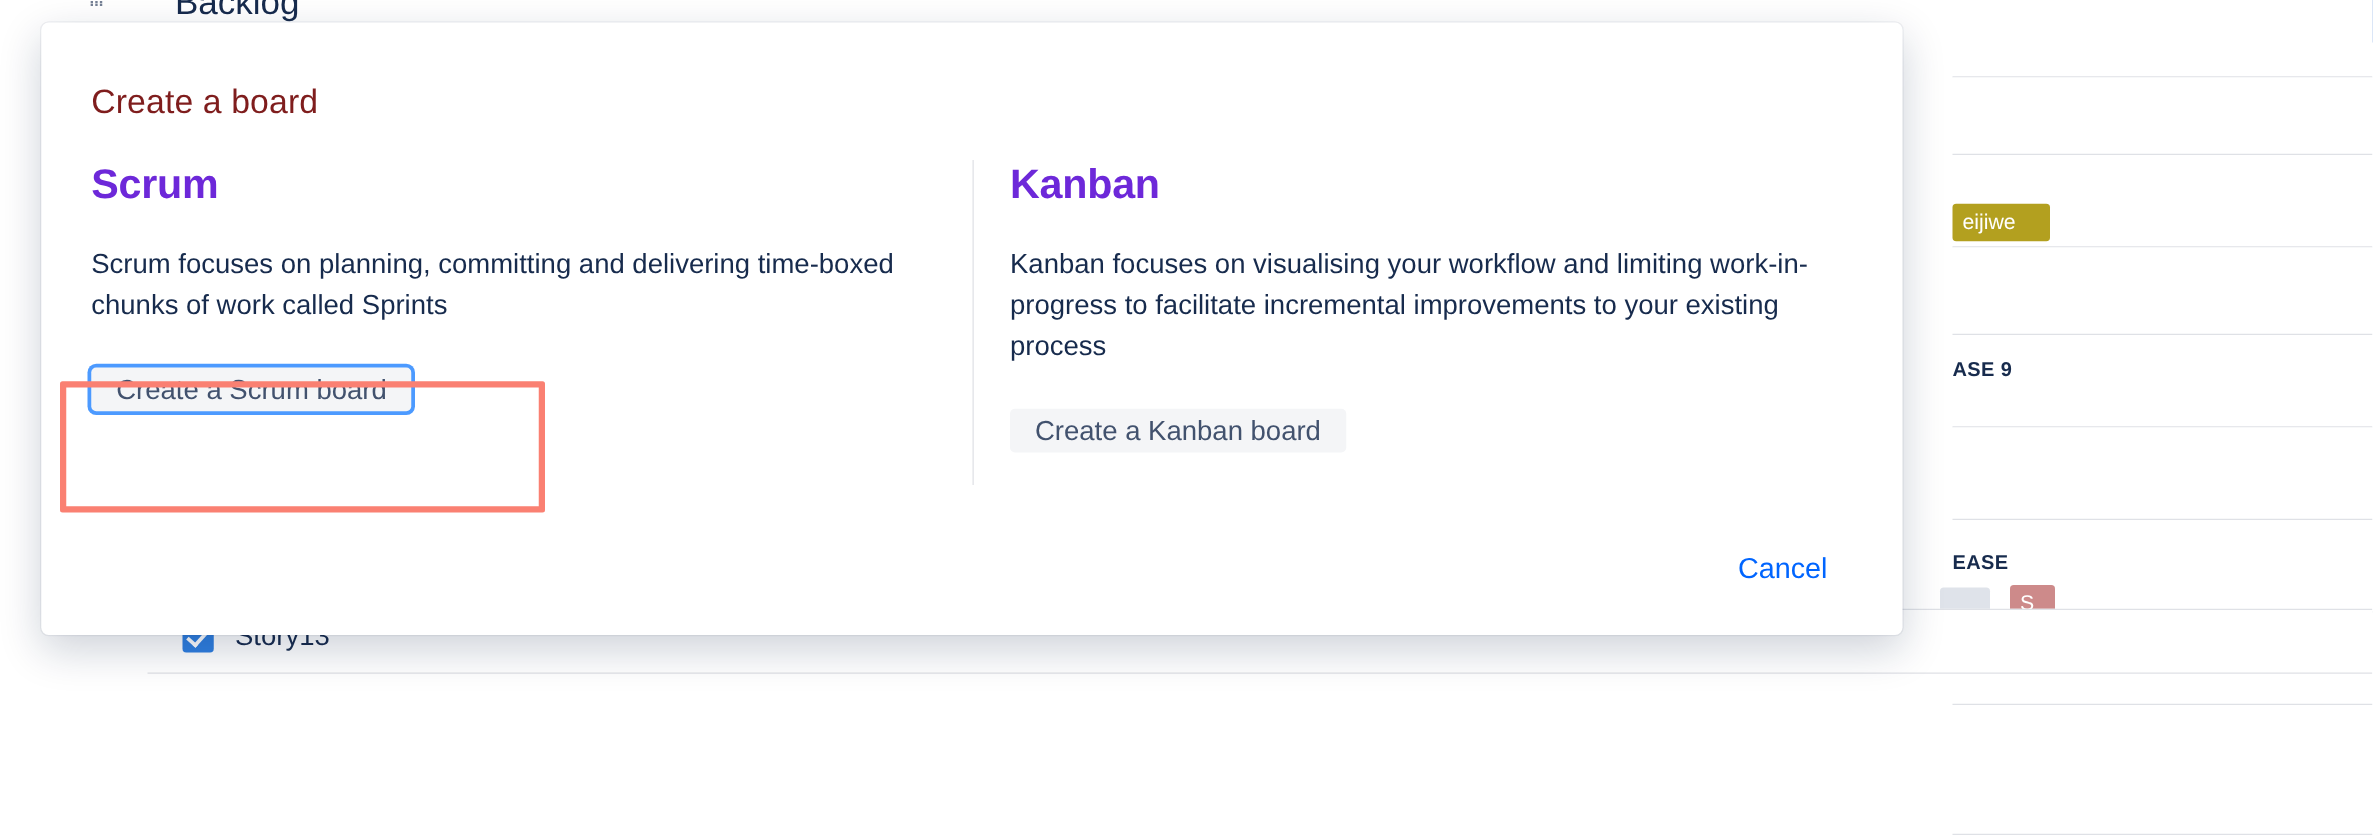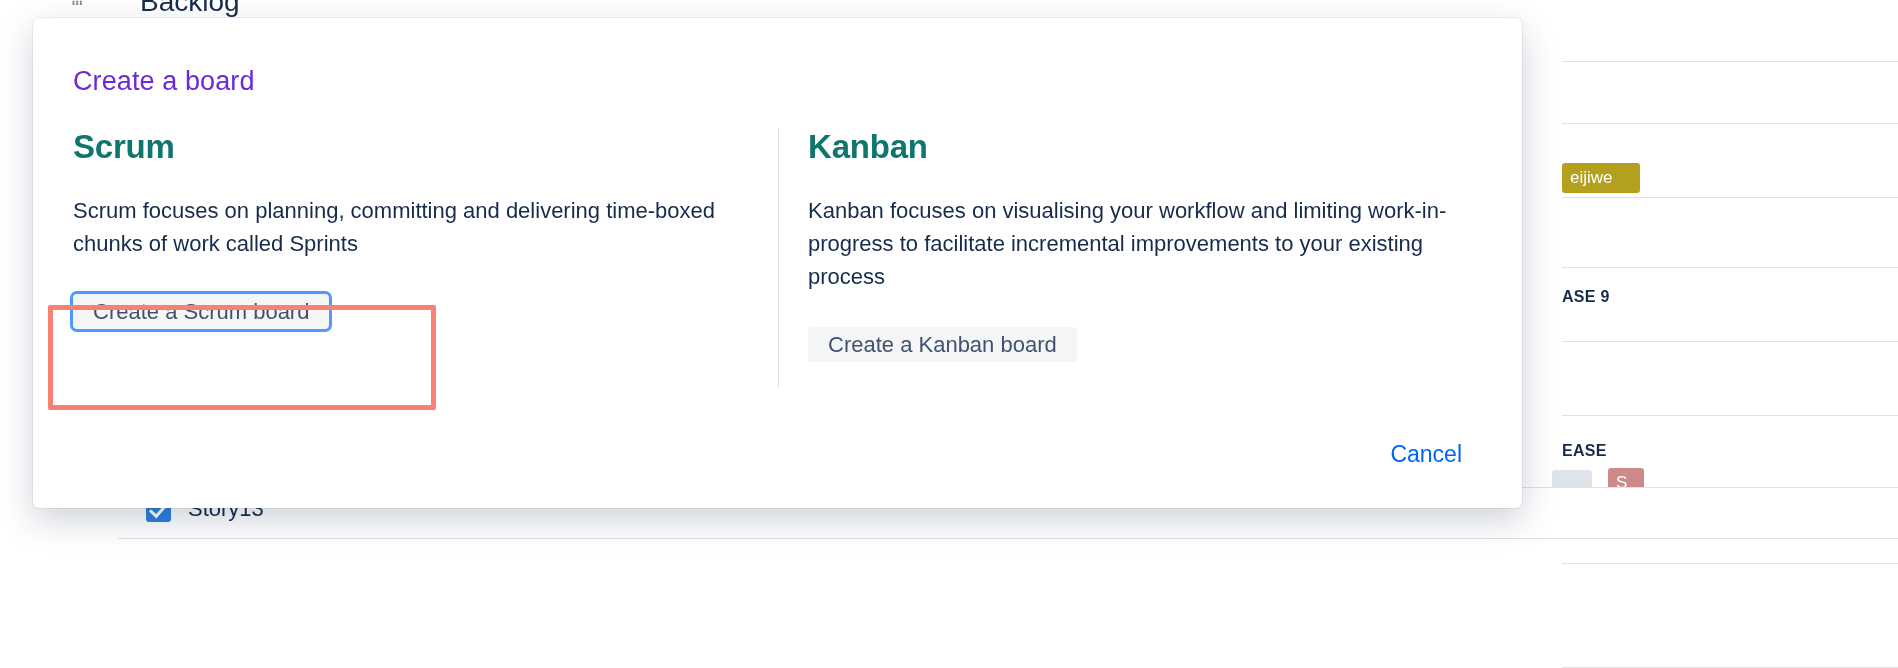--- a/index.html
+++ b/index.html
@@ -171,21 +171,21 @@
     border-radius: 6px;
     box-shadow: 0 0 0 1px rgba(9,30,66,0.06), 0 12px 34px rgba(9,30,66,0.20);
     overflow: hidden;
   }
 
   .modal-title {
     position: absolute;
     left: 40px;
     top: 48px;
     font-size: 27px;
-    color: #6d28d9;
+    color: #7f1d1d;
     font-weight: 400;
     letter-spacing: 0.1px;
   }
 
   .columns {
     position: absolute;
     left: 0;
     top: 110px;
     width: 1489px;
     height: 280px;
@@ -205,21 +205,21 @@
     left: 745px;
     top: 0;
     width: 1px;
     height: 260px;
     background: #dfe1e6;
   }
 
   .col-heading {
     font-size: 33px;
     font-weight: bold;
-    color: #0f766e;
+    color: #6d28d9;
     line-height: 38px;
     letter-spacing: -0.2px;
   }
 
   .col-desc {
     margin-top: 28px;
     font-size: 22px;
     line-height: 33px;
     color: #172b4d;
     font-weight: 400;

